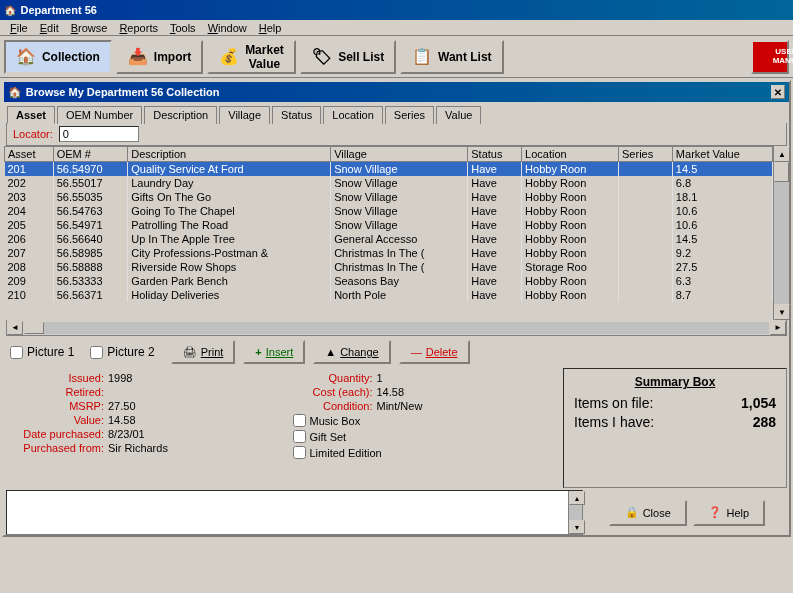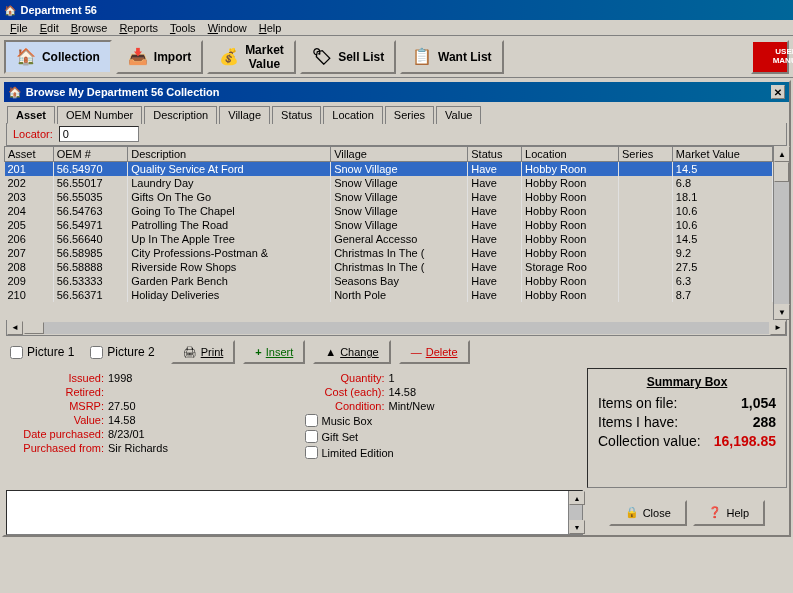--- a/index.html
+++ b/index.html
@@ -301,21 +301,21 @@
       margin-right: 4px;
     }
     .detail-mid-value { color: #000; }
     .checkbox-row {
       display: flex;
       align-items: center;
       gap: 4px;
       margin-bottom: 3px;
     }
     .summary-box {
-      width: 200px;
+      width: 224px;
       background: #d4d0c8;
       border: 1px inset #808080;
       padding: 6px 10px;
     }
     .summary-title {
       font-size: 12px;
       font-weight: bold;
       text-align: center;
       text-decoration: underline;
       margin-bottom: 6px;
@@ -666,24 +666,20 @@
     <div class="summary-box">
       <div class="summary-title">Summary Box</div>
       <div class="summary-row">
         <span class="summary-label">Items on file:</span>
         <span class="summary-value">1,054</span>
       </div>
       <div class="summary-row">
         <span class="summary-label">Items I have:</span>
         <span class="summary-value">288</span>
       </div>
-      <div class="summary-row">
-        <span class="summary-label">Collection value:</span>
-        <span class="collection-value">16,198.85</span>
-      </div>
     </div>
   </div>
 
   <div class="bottom-area">
     <div class="notes-area">
       <div class="notes-scroll">
         <div class="scrollbar-btn" style="height:14px; font-size:7px;">▲</div>
         <div style="flex:1; background:#c0c0c0;"></div>
         <div class="scrollbar-btn" style="height:14px; font-size:7px;">▼</div>
       </div>

